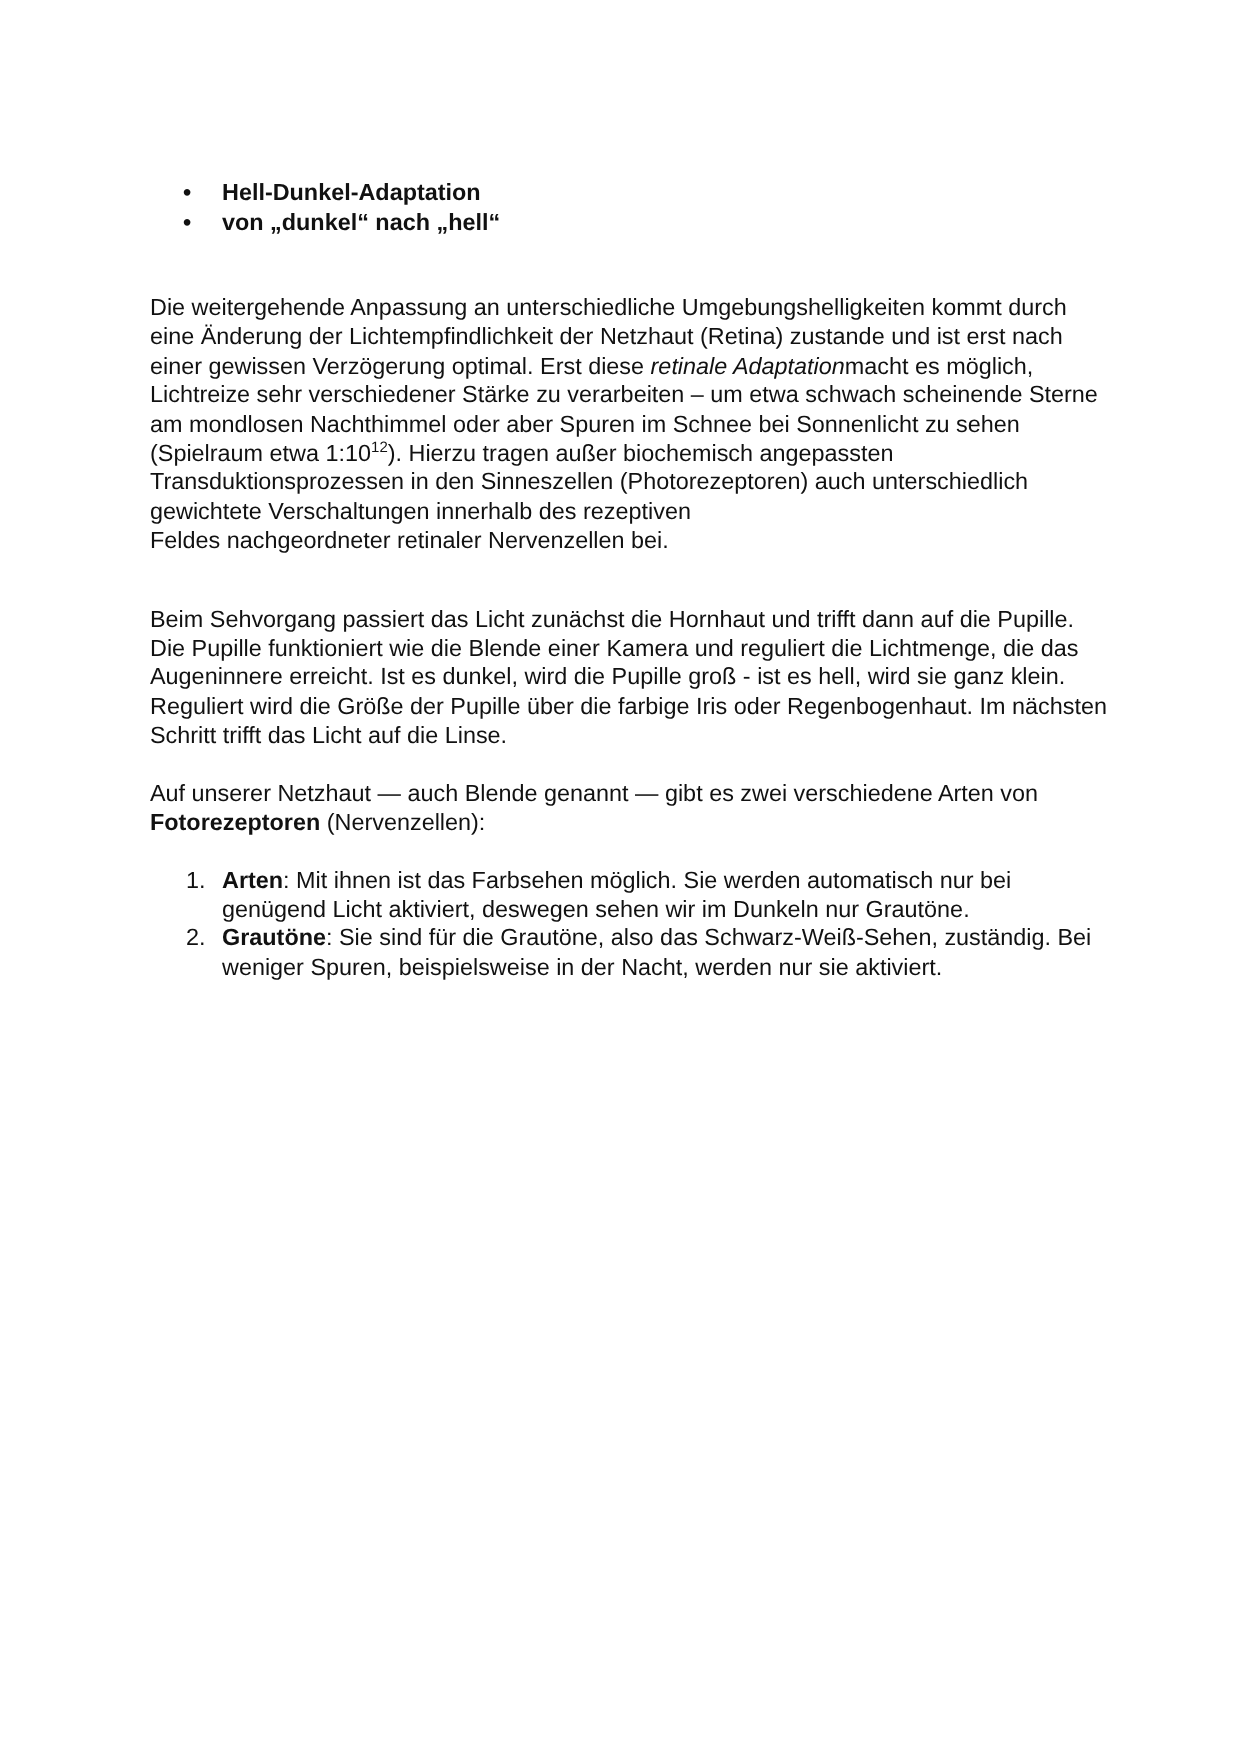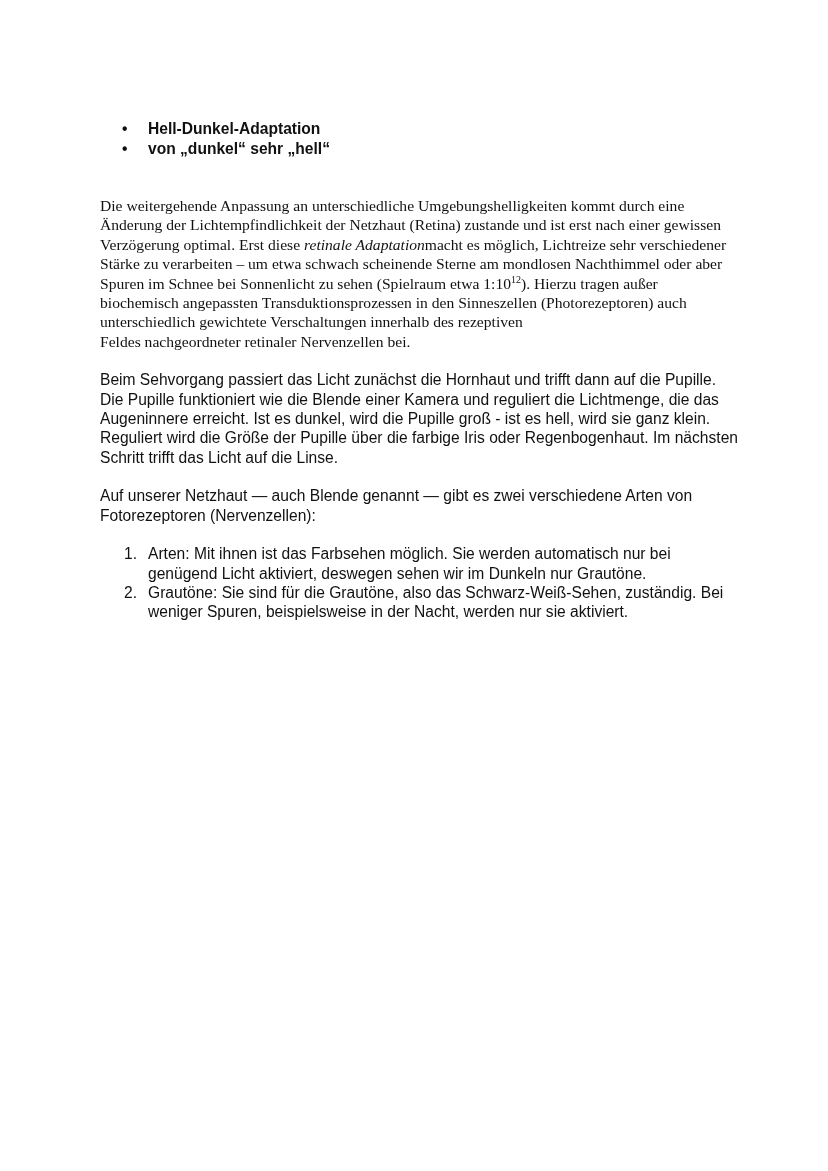--- a/index.html
+++ b/index.html
@@ -36,55 +36,55 @@
     }
     .bullets li .dot {
       position: absolute;
       left: 22px;
       top: 0;
       font-weight: bold;
     }
     p {
       margin: 0;
     }
-    .para1 { margin-top: 37px; font-family: Liberation Serif, serif; }
+    .para1 { margin-top: 37px; }
     .para-heading { margin-top: 37px; }
-    .para2 { margin-top: 19px; }
+    .para2 { margin-top: 33px; }
     .para3 { margin-top: 19px; }
     .numbered {
       list-style: none;
       margin: 19px 0 0 0;
       padding: 0;
     }
     .numbered li {
       position: relative;
       padding-left: 48px;
     }
     .numbered li .num {
       position: absolute;
       left: 24px;
       top: 0;
     }
-    b { font-weight: normal; }
+    b { font-weight: bold; }
     i { font-style: italic; }
     sup { font-size: 10px; line-height: 0; vertical-align: 6px; }
   </style>
 </head>
 <body>
 
 <div class="page">
 
   <ul class="bullets">
     <li>
       <span class="dot">•</span>
       <span>Hell-Dunkel-Adaptation</span>
     </li>
     <li>
       <span class="dot">•</span>
-      <span>von „dunkel“ sehr „hell“</span>
+      <span>von „dunkel“ nach „hell“</span>
     </li>
   </ul>
 
   <p class="para1"><span>Die weitergehende Anpassung an unterschiedliche Umgebungshelligkeiten kommt durch eine Änderung der Lichtempfindlichkeit der Netzhaut (Retina) zustande und ist erst nach einer gewissen Verzögerung optimal. Erst diese </span><i>retinale Adaptation</i><span>macht es möglich, Lichtreize sehr verschiedener Stärke zu verarbeiten – um etwa schwach scheinende Sterne am mondlosen Nachthimmel oder aber Spuren im Schnee bei Sonnenlicht zu sehen (Spielraum etwa 1:10</span><sup>12</sup><span>). Hierzu tragen außer biochemisch angepassten Transduktionsprozessen in den Sinneszellen (Photorezeptoren) auch unterschiedlich gewichtete Verschaltungen innerhalb des rezeptiven</span><br><span>Feldes nachgeordneter retinaler Nervenzellen bei.</span></p>
 
 
   <p class="para2">Beim Sehvorgang passiert das Licht zunächst die Hornhaut und trifft dann auf die Pupille. Die Pupille funktioniert wie die Blende einer Kamera und reguliert die Lichtmenge, die das Augeninnere erreicht. Ist es dunkel, wird die Pupille groß - ist es hell, wird sie ganz klein. Reguliert wird die Größe der Pupille über die farbige Iris oder Regenbogenhaut. Im nächsten Schritt trifft das Licht auf die Linse.</p>
 
   <p class="para3"><span>Auf unserer Netzhaut — auch Blende genannt — gibt es zwei verschiedene Arten von </span><b>Fotorezeptoren</b><span> (Nervenzellen):</span></p>
 

